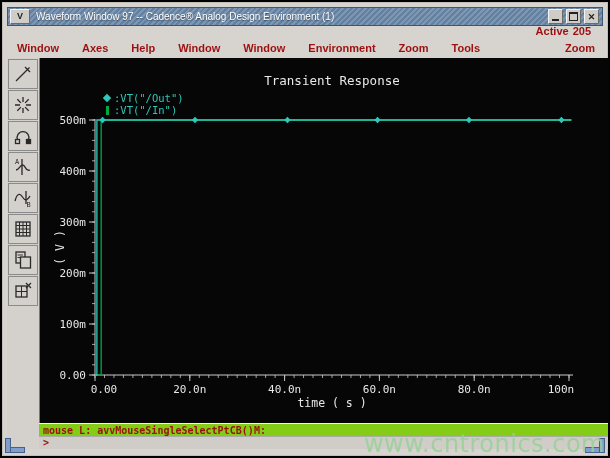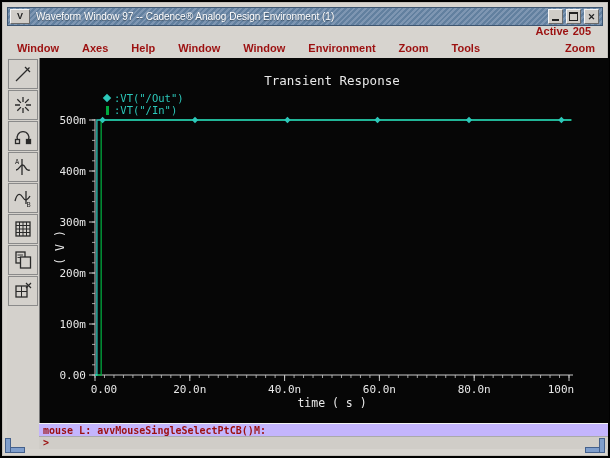--- a/index.html
+++ b/index.html
@@ -33,21 +33,21 @@
   .tool-btn svg{stroke:#2a2a2a;fill:none;stroke-width:1.3;}
   
   .canvas{position:absolute;left:36px;top:55px;width:569px;height:365px;background:#060606;border-left:1px solid #777;}
   .canvas svg{position:absolute;left:0;top:0;}
   .legend{position:absolute;left:64px;top:34px;font-family:"DejaVu Sans Mono",monospace;font-size:10.5px;color:#2cc8ba;}
   .legend-row{display:flex;align-items:center;height:12px;}
   .lg-marker{display:inline-block;margin-right:4px;}
   .lg-marker.diamond{width:6px;height:6px;background:#2cc8ba;transform:rotate(45deg);}
   .lg-marker.vbar{width:3px;height:9px;background:#00a83e;margin-left:2px;margin-right:5px;}
   
-  .mouse-row{position:absolute;left:36px;top:420px;width:569px;height:13px;background:#c4b5fd;border-top:1px solid #f2f2f2;
+  .mouse-row{position:absolute;left:36px;top:420px;width:569px;height:13px;background:#84cc16;border-top:1px solid #f2f2f2;
     font-family:"DejaVu Sans Mono",monospace;font-size:10px;font-weight:bold;color:#9c1010;}
   .mouse-row span{position:absolute;top:1px;white-space:nowrap;}
   .m-left{left:4px;} .m-mid{left:215px;} .m-right{left:326px;}
   .prompt-row{position:absolute;left:36px;top:433px;width:569px;height:13px;background:#d0cdc8;border-top:1px solid #aaa;
     font-family:"DejaVu Sans Mono",monospace;font-size:10px;font-weight:bold;color:#9c1010;padding-left:4px;box-sizing:border-box;}
   
   .grip{position:absolute;width:20px;height:15px;}
   .grip-bl{left:2px;bottom:2px;} .grip-br{right:2px;bottom:2px;}
   .grip .h{position:absolute;bottom:0;width:20px;height:6px;background:#7f9ecc;border:1px solid #44608c;box-sizing:border-box;}
   .grip .v{position:absolute;bottom:0;width:6px;height:15px;background:#7f9ecc;border:1px solid #44608c;box-sizing:border-box;}
@@ -292,13 +292,14 @@
     <div class="grip grip-bl">
         <div class="h"></div>
         <div class="v"></div>
       </div>
     <div class="grip grip-br">
         <div class="h"></div>
         <div class="v"></div>
       </div>
   </div>
 
+  <div class="watermark">www.cntronics.com</div>
 </div>
 
 </body></html>

